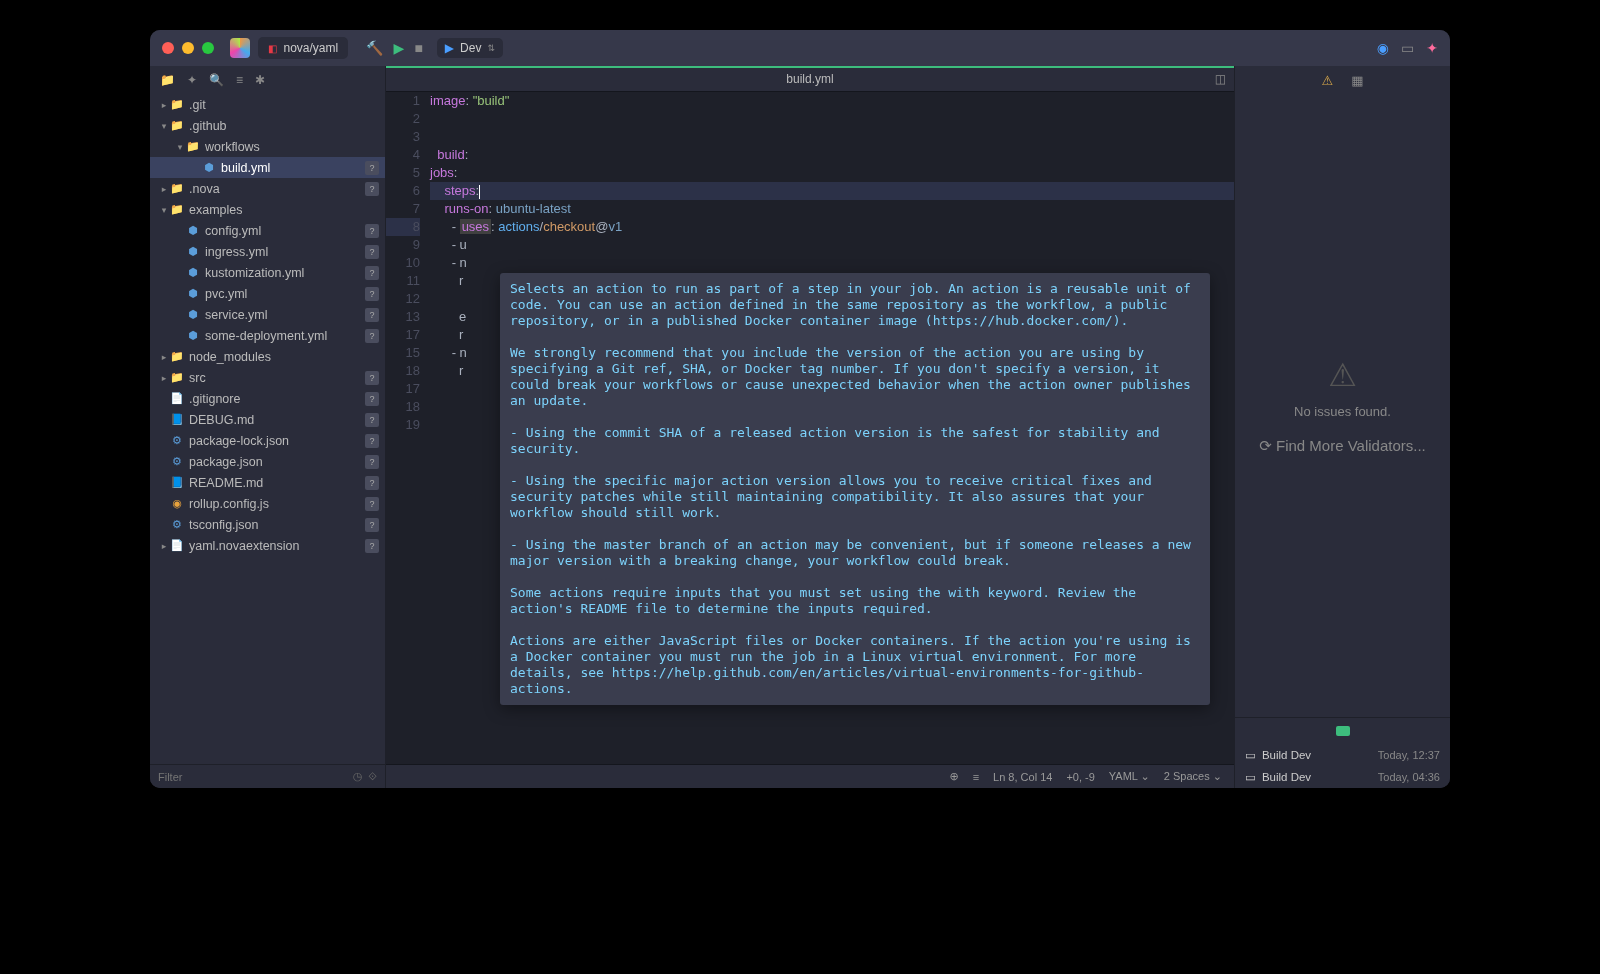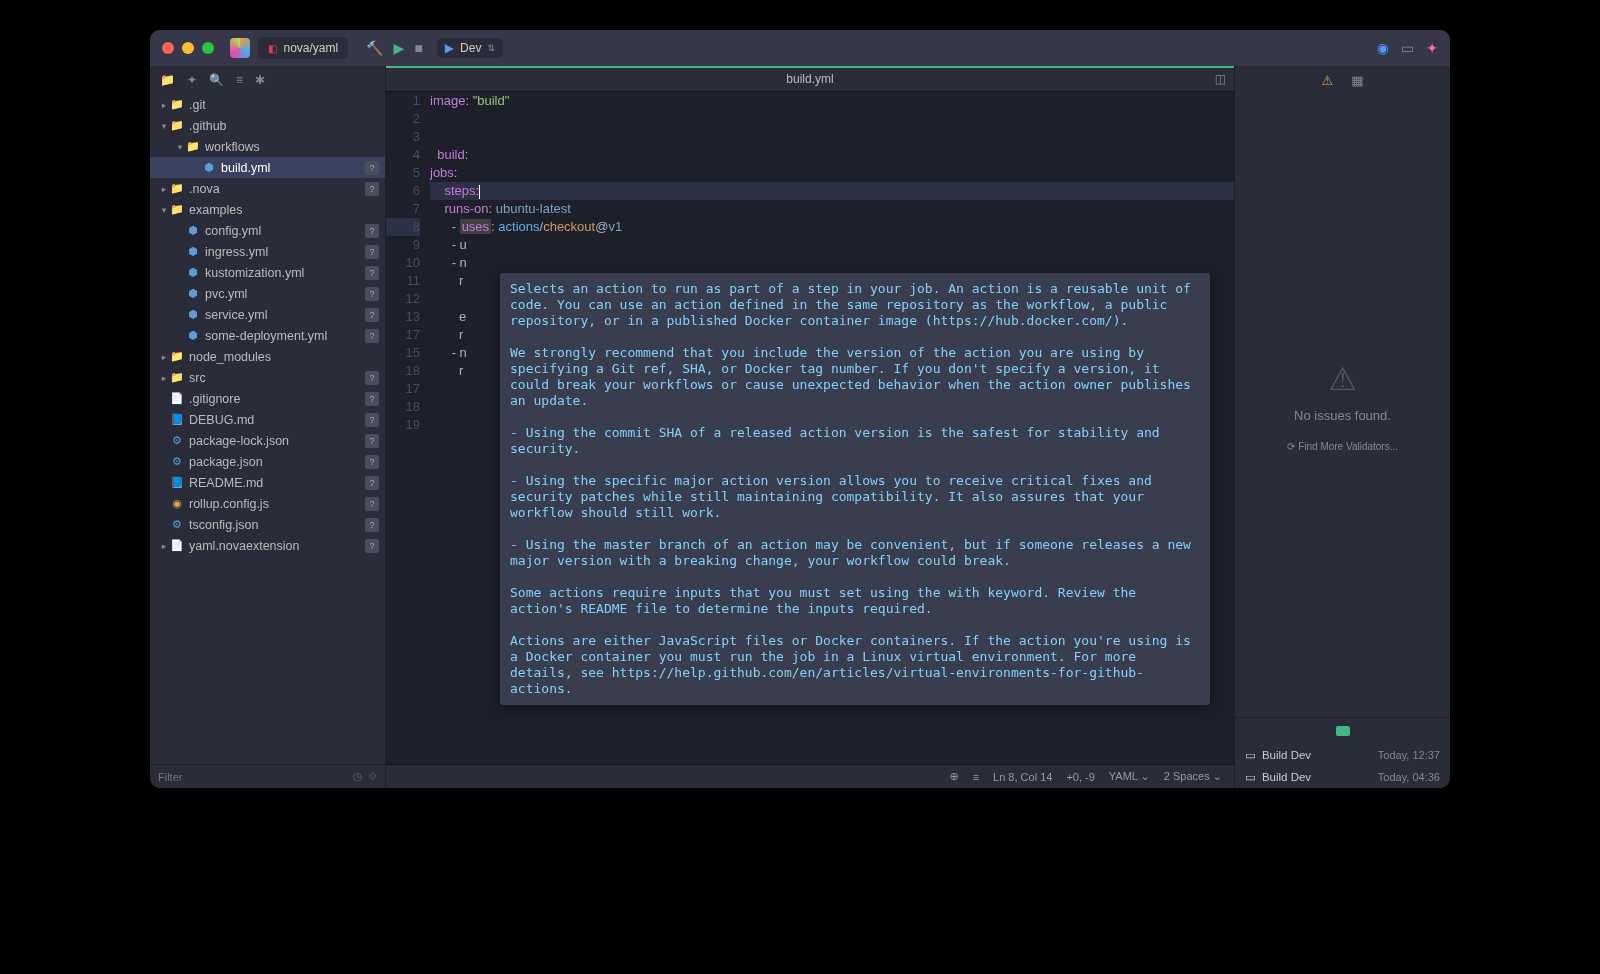--- a/index.html
+++ b/index.html
@@ -51,21 +51,21 @@
 .k{color:#c678dd}.s{color:#98c379}.n{color:#61afef}.p{color:#abb2bf}.c{color:#7aa2c4}.v{color:#d19a66}
 .usesbg{background:#404040;padding:0 2px;border-radius:0}
 .tooltip{position:absolute;left:114px;top:181px;width:710px;background:#3a3d4e;color:#7dd3fc;padding:8px 10px;font-family:"SF Mono",Menlo,monospace;font-size:13px;line-height:16px;border-radius:3px;white-space:pre-wrap;box-shadow:0 4px 16px rgba(0,0,0,.4)}
 .statusbar{height:24px;background:#2a2c3a;border-top:1px solid #14161d;display:flex;align-items:center;justify-content:flex-end;gap:14px;padding:0 12px;font-size:11px;color:#999}
 .rightpanel{width:216px;background:#2a2c3a;border-left:1px solid #1e2029;display:flex;flex-direction:column}
 .rptabs{height:28px;display:flex;align-items:center;justify-content:center;gap:18px}
 .rptabs span{color:#888;font-size:13px}
 .issues{flex:1;display:flex;flex-direction:column;align-items:center;justify-content:center;color:#888}
 .issues .bigicon{font-size:32px;color:#555;margin-bottom:10px}
 .issues .msg{font-size:13px;margin-bottom:18px}
-.issues .link{font-size:10px;color:#888;cursor:pointer}
+.issues .link{font-size:15px;color:#888;cursor:pointer}
 .tasks{border-top:1px solid #1e2029}
 .taskhdr{height:26px;display:flex;align-items:center;justify-content:center}
 .taskhdr span{width:14px;height:10px;background:#3dbd7d;border-radius:2px}
 .task{display:flex;align-items:center;padding:4px 10px;font-size:11.5px;color:#ccc;gap:6px}
 .task .ts{margin-left:auto;color:#888;font-size:11px}
 .cursor{display:inline-block;width:1px;height:14px;background:#fff;vertical-align:middle}
 </style>
 </head>
 <body>
 

